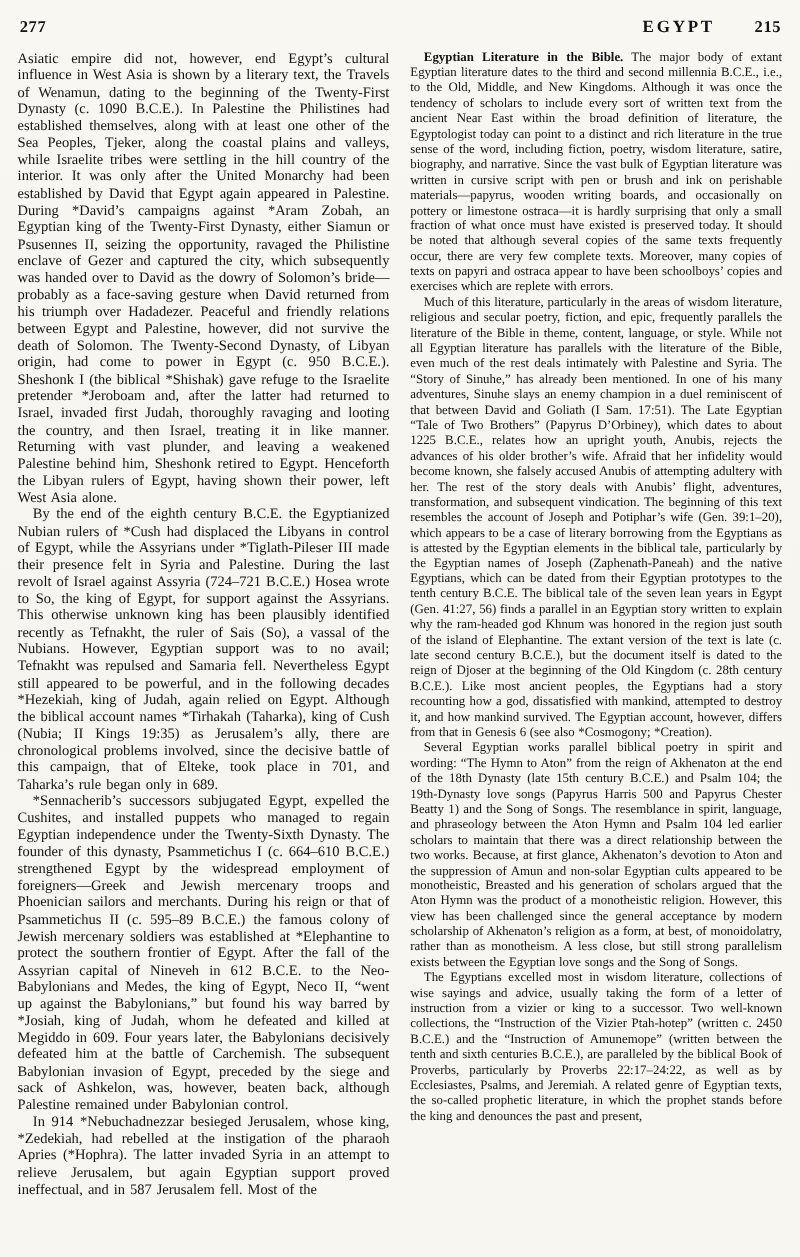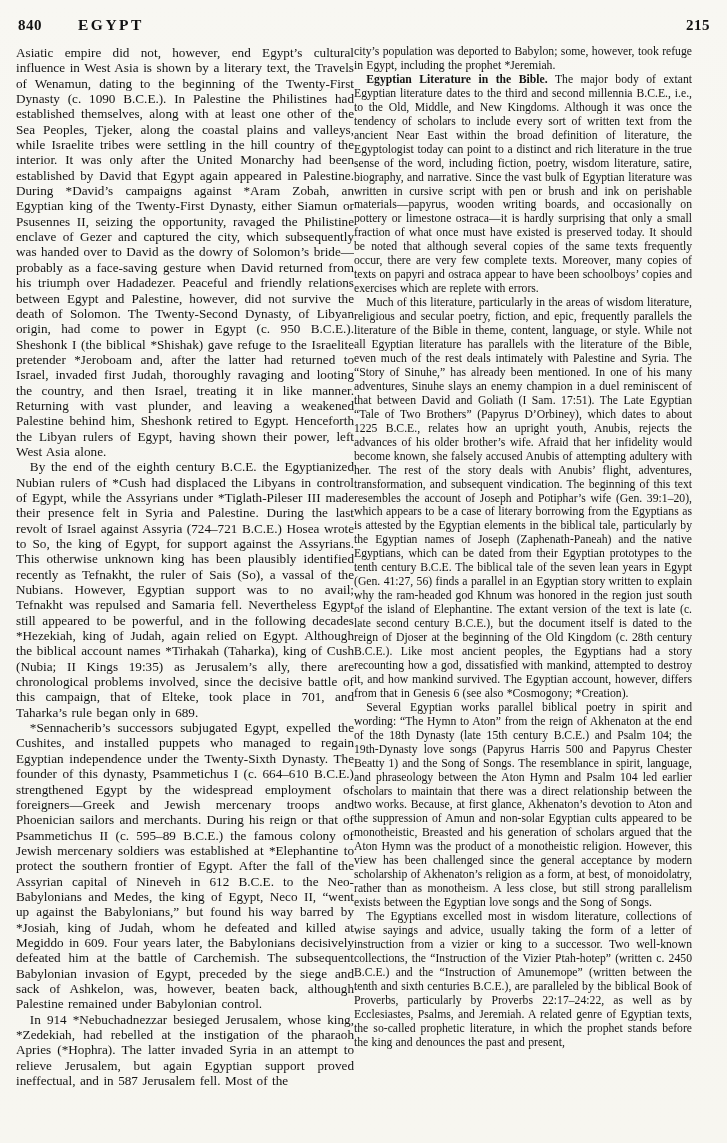--- a/index.html
+++ b/index.html
@@ -28,26 +28,27 @@
     font-size: 15px;
     font-weight: 700;
   }
   .pagenum {
     width: 60px;
     letter-spacing: 0.5px;
   }
   .pagenum.right { text-align: right; }
   .title {
     flex: 1;
-    text-align: left;
+    text-align: right;
     letter-spacing: 2.5px;
     font-size: 15.5px;
   }
   .columns {
     display: flex;
+    gap: 19px;
     margin-top: 9px;
   }
   .col {
     width: 338px;
     text-align: justify;
     text-justify: inter-word;
   }
   .col-left {
     font-size: 13.2px;
     line-height: 15.35px;
@@ -61,36 +62,35 @@
   p { margin: 0; }
   p.indent { text-indent: 1.05em; }
   .lead-bold { font-weight: 700; }
 </style>
 </head>
 <body>
 
 <div class="page">
 
   <div class="header">
-    <span class="pagenum left">840</span>
+    <span class="pagenum left">277</span>
     <span class="title">EGYPT</span>
     <span class="pagenum right">215</span>
   </div>
 
   <div class="columns">
 
     <div class="col col-left">
       <p><span>Asiatic empire did not, however, end Egypt’s cultural influence in West Asia is shown by a literary text, the Travels of Wenamun, dating to the beginning of the Twenty-First Dynasty (c. 1090 B.C.E.). In Palestine the Philistines had established themselves, along with at least one other of the Sea Peoples, Tjeker, along the coastal plains and valleys, while Israelite tribes were settling in the hill country of the interior. It was only after the United Monarchy had been established by David that Egypt again appeared in Palestine. During *David’s campaigns against *Aram Zobah, an Egyptian king of the Twenty-First Dynasty, either Siamun or Psusennes II, seizing the opportunity, ravaged the Philistine enclave of Gezer and captured the city, which subsequently was handed over to David as the dowry of Solomon’s bride—probably as a face-saving gesture when David returned from his triumph over Hadadezer. Peaceful and friendly relations between Egypt and Palestine, however, did not survive the death of Solomon. The Twenty-Second Dynasty, of Libyan origin, had come to power in Egypt (c. 950 B.C.E.). Sheshonk I (the biblical *Shishak) gave refuge to the Israelite pretender *Jeroboam and, after the latter had returned to Israel, invaded first Judah, thoroughly ravaging and looting the country, and then Israel, treating it in like manner. Returning with vast plunder, and leaving a weakened Palestine behind him, Sheshonk retired to Egypt. Henceforth the Libyan rulers of Egypt, having shown their power, left West Asia alone.</span></p>
       <p class="indent"><span>By the end of the eighth century B.C.E. the Egyptianized Nubian rulers of *Cush had displaced the Libyans in control of Egypt, while the Assyrians under *Tiglath-Pileser III made their presence felt in Syria and Palestine. During the last revolt of Israel against Assyria (724–721 B.C.E.) Hosea wrote to So, the king of Egypt, for support against the Assyrians. This otherwise unknown king has been plausibly identified recently as Tefnakht, the ruler of Sais (So), a vassal of the Nubians. However, Egyptian support was to no avail; Tefnakht was repulsed and Samaria fell. Nevertheless Egypt still appeared to be powerful, and in the following decades *Hezekiah, king of Judah, again relied on Egypt. Although the biblical account names *Tirhakah (Taharka), king of Cush (Nubia; II Kings 19:35) as Jerusalem’s ally, there are chronological problems involved, since the decisive battle of this campaign, that of Elteke, took place in 701, and Taharka’s rule began only in 689.</span></p>
       <p class="indent"><span>*Sennacherib’s successors subjugated Egypt, expelled the Cushites, and installed puppets who managed to regain Egyptian independence under the Twenty-Sixth Dynasty. The founder of this dynasty, Psammetichus I (c. 664–610 B.C.E.) strengthened Egypt by the widespread employment of foreigners—Greek and Jewish mercenary troops and Phoenician sailors and merchants. During his reign or that of Psammetichus II (c. 595–89 B.C.E.) the famous colony of Jewish mercenary soldiers was established at *Elephantine to protect the southern frontier of Egypt. After the fall of the Assyrian capital of Nineveh in 612 B.C.E. to the Neo-Babylonians and Medes, the king of Egypt, Neco II, “went up against the Babylonians,” but found his way barred by *Josiah, king of Judah, whom he defeated and killed at Megiddo in 609. Four years later, the Babylonians decisively defeated him at the battle of Carchemish. The subsequent Babylonian invasion of Egypt, preceded by the siege and sack of Ashkelon, was, however, beaten back, although Palestine remained under Babylonian control.</span></p>
       <p class="indent"><span>In 914 *Nebuchadnezzar besieged Jerusalem, whose king, *Zedekiah, had rebelled at the instigation of the pharaoh Apries (*Hophra). The latter invaded Syria in an attempt to relieve Jerusalem, but again Egyptian support proved ineffectual, and in 587 Jerusalem fell. Most of the</span></p>
     </div>
 
     <div class="col col-right">
-      <p><span>city’s population was deported to Babylon; some, however, took refuge in Egypt, including the prophet *Jeremiah.</span></p>
       <p class="indent"><span class="lead-bold">Egyptian Literature in the Bible.</span><span> The major body of extant Egyptian literature dates to the third and second millennia B.C.E., i.e., to the Old, Middle, and New Kingdoms. Although it was once the tendency of scholars to include every sort of written text from the ancient Near East within the broad definition of literature, the Egyptologist today can point to a distinct and rich literature in the true sense of the word, including fiction, poetry, wisdom literature, satire, biography, and narrative. Since the vast bulk of Egyptian literature was written in cursive script with pen or brush and ink on perishable materials—papyrus, wooden writing boards, and occasionally on pottery or limestone ostraca—it is hardly surprising that only a small fraction of what once must have existed is preserved today. It should be noted that although several copies of the same texts frequently occur, there are very few complete texts. Moreover, many copies of texts on papyri and ostraca appear to have been schoolboys’ copies and exercises which are replete with errors.</span></p>
       <p class="indent"><span>Much of this literature, particularly in the areas of wisdom literature, religious and secular poetry, fiction, and epic, frequently parallels the literature of the Bible in theme, content, language, or style. While not all Egyptian literature has parallels with the literature of the Bible, even much of the rest deals intimately with Palestine and Syria. The “Story of Sinuhe,” has already been mentioned. In one of his many adventures, Sinuhe slays an enemy champion in a duel reminiscent of that between David and Goliath (I Sam. 17:51). The Late Egyptian “Tale of Two Brothers” (Papyrus D’Orbiney), which dates to about 1225 B.C.E., relates how an upright youth, Anubis, rejects the advances of his older brother’s wife. Afraid that her infidelity would become known, she falsely accused Anubis of attempting adultery with her. The rest of the story deals with Anubis’ flight, adventures, transformation, and subsequent vindication. The beginning of this text resembles the account of Joseph and Potiphar’s wife (Gen. 39:1–20), which appears to be a case of literary borrowing from the Egyptians as is attested by the Egyptian elements in the biblical tale, particularly by the Egyptian names of Joseph (Zaphenath-Paneah) and the native Egyptians, which can be dated from their Egyptian prototypes to the tenth century B.C.E. The biblical tale of the seven lean years in Egypt (Gen. 41:27, 56) finds a parallel in an Egyptian story written to explain why the ram-headed god Khnum was honored in the region just south of the island of Elephantine. The extant version of the text is late (c. late second century B.C.E.), but the document itself is dated to the reign of Djoser at the beginning of the Old Kingdom (c. 28th century B.C.E.). Like most ancient peoples, the Egyptians had a story recounting how a god, dissatisfied with mankind, attempted to destroy it, and how mankind survived. The Egyptian account, however, differs from that in Genesis 6 (see also *Cosmogony; *Creation).</span></p>
       <p class="indent"><span>Several Egyptian works parallel biblical poetry in spirit and wording: “The Hymn to Aton” from the reign of Akhenaton at the end of the 18th Dynasty (late 15th century B.C.E.) and Psalm 104; the 19th-Dynasty love songs (Papyrus Harris 500 and Papyrus Chester Beatty 1) and the Song of Songs. The resemblance in spirit, language, and phraseology between the Aton Hymn and Psalm 104 led earlier scholars to maintain that there was a direct relationship between the two works. Because, at first glance, Akhenaton’s devotion to Aton and the suppression of Amun and non-solar Egyptian cults appeared to be monotheistic, Breasted and his generation of scholars argued that the Aton Hymn was the product of a monotheistic religion. However, this view has been challenged since the general acceptance by modern scholarship of Akhenaton’s religion as a form, at best, of monoidolatry, rather than as monotheism. A less close, but still strong parallelism exists between the Egyptian love songs and the Song of Songs.</span></p>
       <p class="indent"><span>The Egyptians excelled most in wisdom literature, collections of wise sayings and advice, usually taking the form of a letter of instruction from a vizier or king to a successor. Two well-known collections, the “Instruction of the Vizier Ptah-hotep” (written c. 2450 B.C.E.) and the “Instruction of Amunemope” (written between the tenth and sixth centuries B.C.E.), are paralleled by the biblical Book of Proverbs, particularly by Proverbs 22:17–24:22, as well as by Ecclesiastes, Psalms, and Jeremiah. A related genre of Egyptian texts, the so-called prophetic literature, in which the prophet stands before the king and denounces the past and present,</span></p>
     </div>
 
   </div>
 </div>
 
 </body></html>

